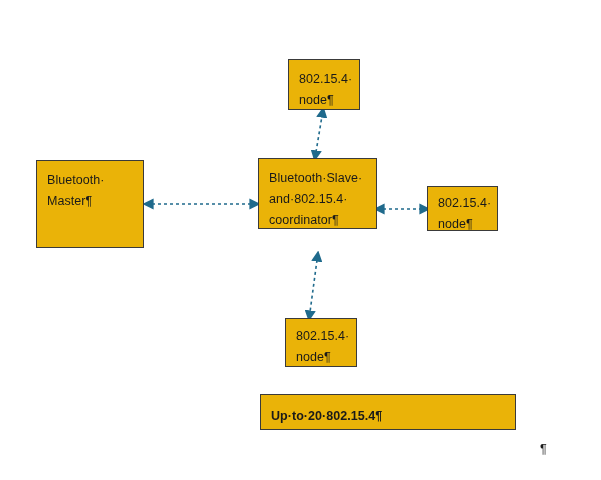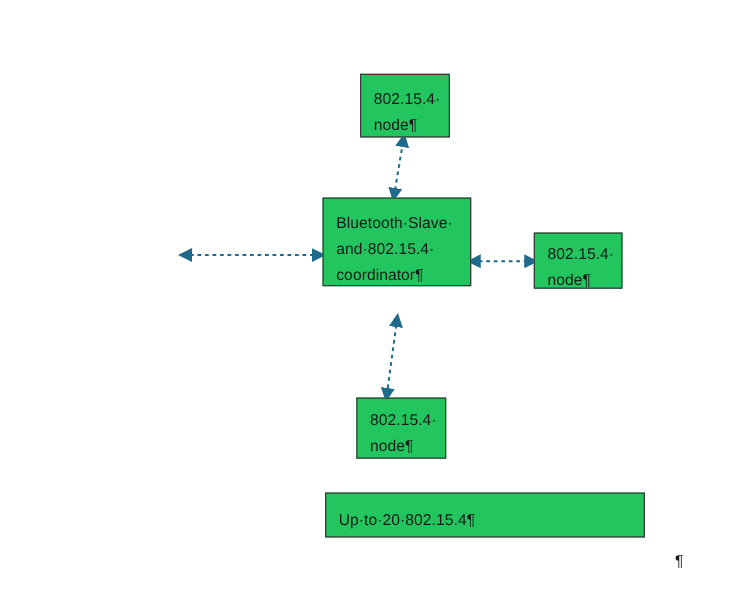--- a/index.html
+++ b/index.html
@@ -12,30 +12,31 @@
     width: 601px;
     height: 480px;
     background: #ffffff;
     font-family: "Liberation Sans", "DejaVu Sans", sans-serif;
     overflow: hidden;
   }
   .node-box {
     position: absolute;
     box-sizing: border-box;
     border: 1px solid #3a3a3a;
-    background: #22c55e;
+    background: #eab308;
     color: #1a1a1a;
     font-size: 12.5px;
     line-height: 21px;
     padding: 9px 10px 0 10px;
     white-space: pre-line;
     letter-spacing: 0.05px;
   }
   .node-box.wide-note {
     padding-top: 11px;
+    font-weight: bold;
   }
   .arrow-layer {
     position: absolute;
     left: 0;
     top: 0;
     width: 601px;
     height: 480px;
     pointer-events: none;
   }
   .pilcrow-mark {
@@ -62,20 +63,22 @@
 
     <line x1="152" y1="204" x2="251" y2="204" stroke="#1f6a8c" stroke-width="1.6" stroke-dasharray="3 3" marker-start="url(#arrowStart)" marker-end="url(#arrowEnd)"></line>
 
     <line x1="316" y1="152" x2="322" y2="116" stroke="#1f6a8c" stroke-width="1.6" stroke-dasharray="3 3" marker-start="url(#arrowStart)" marker-end="url(#arrowEnd)"></line>
 
     <line x1="383" y1="209" x2="421" y2="209" stroke="#1f6a8c" stroke-width="1.6" stroke-dasharray="3 3" marker-start="url(#arrowStart)" marker-end="url(#arrowEnd)"></line>
 
     <line x1="317" y1="260" x2="310" y2="312" stroke="#1f6a8c" stroke-width="1.6" stroke-dasharray="3 3" marker-start="url(#arrowStart)" marker-end="url(#arrowEnd)"></line>
   </svg>
 
+  <div class="node-box" style="left:36px; top:160px; width:108px; height:88px;">Bluetooth·
+Master¶</div>
 
   <div class="node-box" style="left:258px; top:158px; width:119px; height:71px;">Bluetooth·Slave·
 and·802.15.4·
 coordinator¶</div>
 
   <div class="node-box" style="left:288px; top:59px; width:72px; height:51px;">802.15.4·
 node¶</div>
 
   <div class="node-box" style="left:427px; top:186px; width:71px; height:45px; padding-top:6px;">802.15.4·
 node¶</div>

